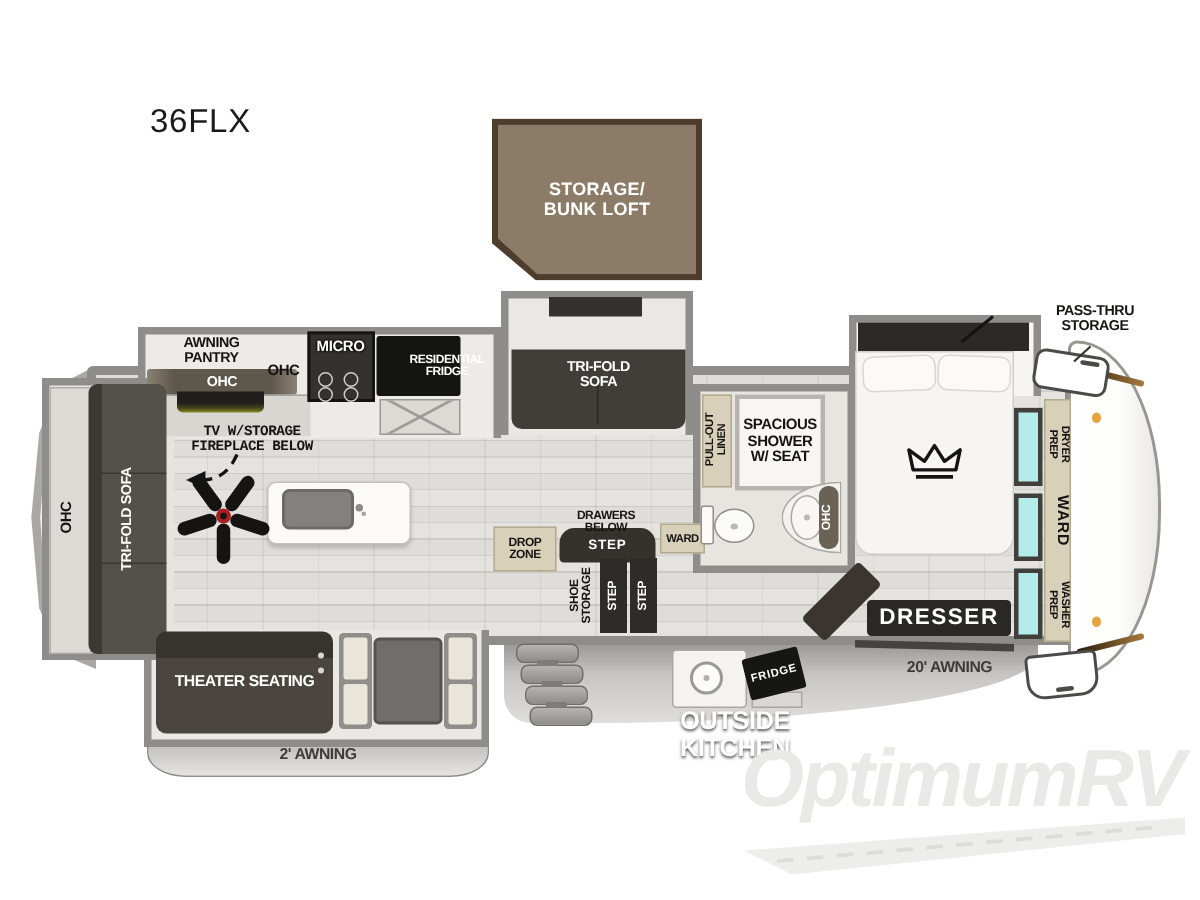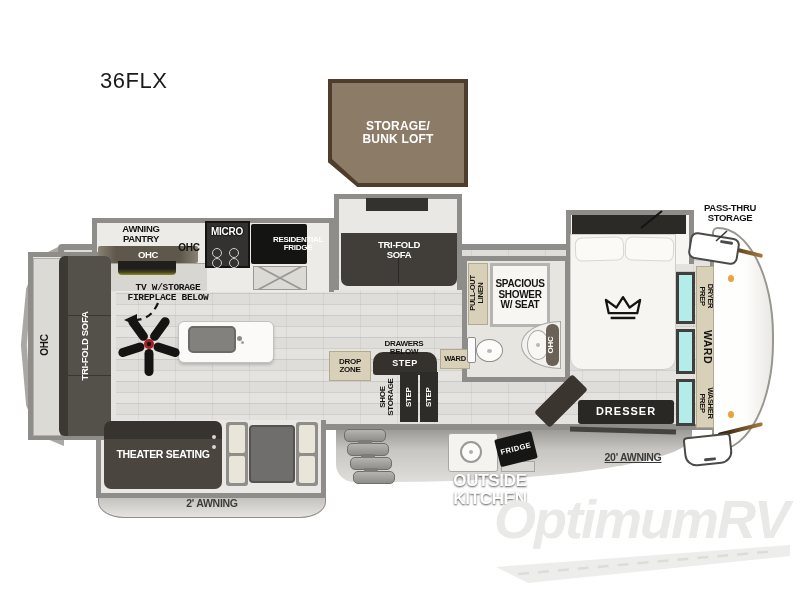--- a/index.html
+++ b/index.html
@@ -38,21 +38,21 @@
               clip-path:polygon(100% 0,45% 6%,14% 22%,2% 50%,14% 80%,45% 95%,100% 100%);">
     <div class="abs" style="left:6px;top:8px;right:0;bottom:8px;background:#f1f0ed;
                 clip-path:polygon(100% 0,40% 7%,12% 24%,2% 50%,12% 78%,40% 94%,100% 100%);"></div>
     <div class="abs" style="left:14px;top:16px;right:0;bottom:16px;background:#c8c7c4;
                 clip-path:polygon(100% 0,38% 8%,10% 26%,2% 50%,10% 76%,38% 93%,100% 100%);"></div>
   </div>
 
   <div class="abs" style="left:336px;top:424px;width:356px;height:58px;z-index:1;
               background:linear-gradient(180deg,#8f8e8b,#c7c6c3 45%,#dfdedb);
               border-radius:2px 2px 300px 18px / 2px 2px 46px 18px;"></div>
-  <div class="lbl" style="left:588px;top:452px;width:90px;font-size:10.5px;color:#3c3c3a;text-decoration:underline;">20' AWNING</div>
+  <div class="lbl" style="left:588px;top:440px;width:90px;font-size:10.5px;color:#3c3c3a;">20' AWNING</div>
   <div class="lbl wlbl" style="left:428px;top:472px;width:124px;font-size:17px;text-shadow:0 1px 2px rgba(40,40,40,.8);">OUTSIDE KITCHEN</div>
 
   <div class="abs cx" style="left:98px;top:489px;width:226px;height:27px;z-index:1;
               background:linear-gradient(180deg,#b6b5b2,#e5e4e1);border:1px solid #8e8d8a;
               border-radius:2px 2px 26px 26px / 2px 2px 16px 16px;">
     <div class="lbl" style="position:static;font-size:10.5px;color:#3c3c3a;">2' AWNING</div>
   </div>
   <div class="abs" style="left:106px;top:488px;width:112px;height:5px;background:#55524d;transform:rotate(1deg);z-index:2;"></div>
   <div class="abs" style="left:230px;top:490px;width:90px;height:5px;background:#55524d;transform:rotate(1deg);z-index:2;"></div>
 
@@ -184,21 +184,21 @@
     <div class="abs" style="left:4px;top:2px;width:47px;height:22px;background:#fbfaf7;border:1px solid #d8d7d3;border-radius:7px;transform:rotate(-2deg);"></div>
     <div class="abs" style="left:54px;top:2px;width:47px;height:22px;background:#fbfaf7;border:1px solid #d8d7d3;border-radius:7px;transform:rotate(2deg);"></div>
   </div>
   <svg class="abs" style="left:604px;top:295px;z-index:13;" width="38" height="26" viewBox="0 0 40 27">
     <path d="M5 19 L2 5 L13 13 L20 2 L27 13 L38 5 L35 19 Z" fill="none" stroke="#141414" stroke-width="2.4" stroke-linejoin="round"></path>
     <line x1="7" y1="24" x2="33" y2="24" stroke="#141414" stroke-width="2.6"></line>
   </svg>
   <div class="abs" style="left:534px;top:390px;width:54px;height:22px;background:#3a352f;border-radius:3px;transform:rotate(-45deg);z-index:12;"></div>
   <div class="abs" style="left:570px;top:428px;width:106px;height:5px;background:#454340;transform:rotate(1.5deg);z-index:11;"></div>
   <div class="abs cx" style="left:578px;top:400px;width:96px;height:24px;background:#2a2825;border-radius:3px;z-index:12;">
-    <div class="lbl wlbl" style="position:static;font-size:11px;letter-spacing:1px;">DRESSER</div>
+    <div class="lbl wlbl" style="position:static;font-size:15px;letter-spacing:1px;">DRESSER</div>
   </div>
 
 
   <div class="abs tan" style="left:696px;top:266px;width:18px;height:162px;z-index:11;box-sizing:border-box;"></div>
   <div class="win" style="left:676px;top:272px;width:19px;height:52px;box-sizing:border-box;"></div>
   <div class="win" style="left:676px;top:329px;width:19px;height:45px;box-sizing:border-box;"></div>
   <div class="win" style="left:676px;top:379px;width:19px;height:47px;box-sizing:border-box;"></div>
   <div class="lbl" style="left:678px;top:288px;width:56px;height:16px;font-size:7.5px;transform:rotate(90deg);">DRYER
 PREP</div>
   <div class="lbl" style="left:678px;top:340px;width:56px;height:14px;font-size:10.5px;transform:rotate(90deg);letter-spacing:0.5px;">WARD</div>

